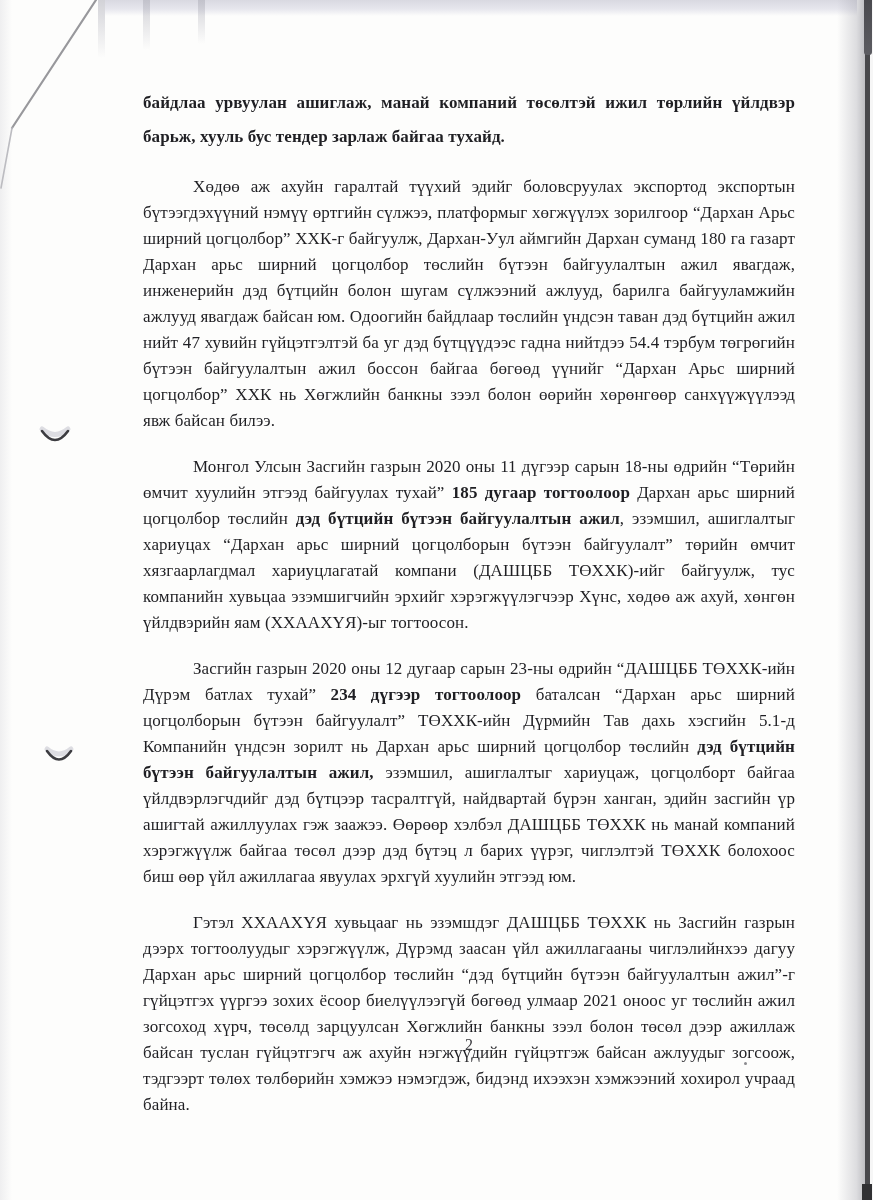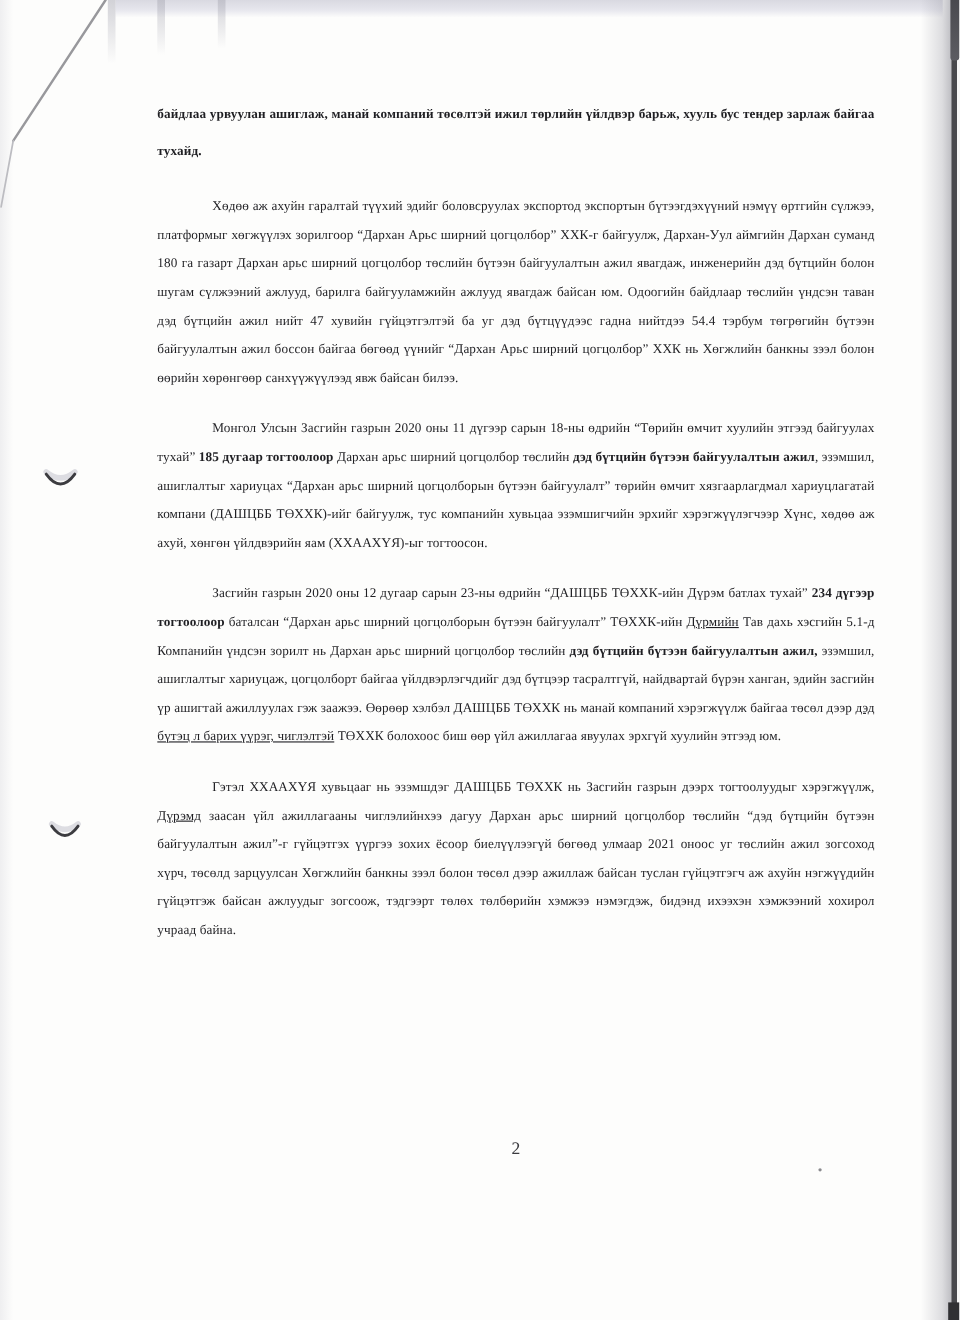--- a/index.html
+++ b/index.html
@@ -56,29 +56,29 @@
   }
   .ink-speck {
     position: absolute; left: 744px; top: 1062px; width: 3px; height: 3px;
     border-radius: 50%; background: #8a8a8e;
   }
 
   
   .text-block {
     position: absolute; left: 143px; top: 86px; width: 652px;
     text-align: justify;
-    font-size: 12px;
+    font-size: 17px;
     line-height: 26px;
     letter-spacing: 0.1px;
   }
   .text-block p { margin: 0 0 5px 0; }
   .text-block p.heading { font-weight: bold; line-height: 34px; margin-bottom: 6px; }
   .text-block p.indent { text-indent: 50px; margin-top: 20px; }
   .seg.bold { font-weight: bold; }
-  .seg.underline { text-decoration: underline; }
+  .seg.underline { }
   .page-number {
     position: absolute; left: 143px; top: 1036px; width: 652px;
     text-align: center; font-size: 16px; color: #3a3a3e;
   }
 </style>
 </head>
 <body>
 
 <div class="scan-root" style="--paper: #fdfdfc; --ink: #1f1f23;">
 

